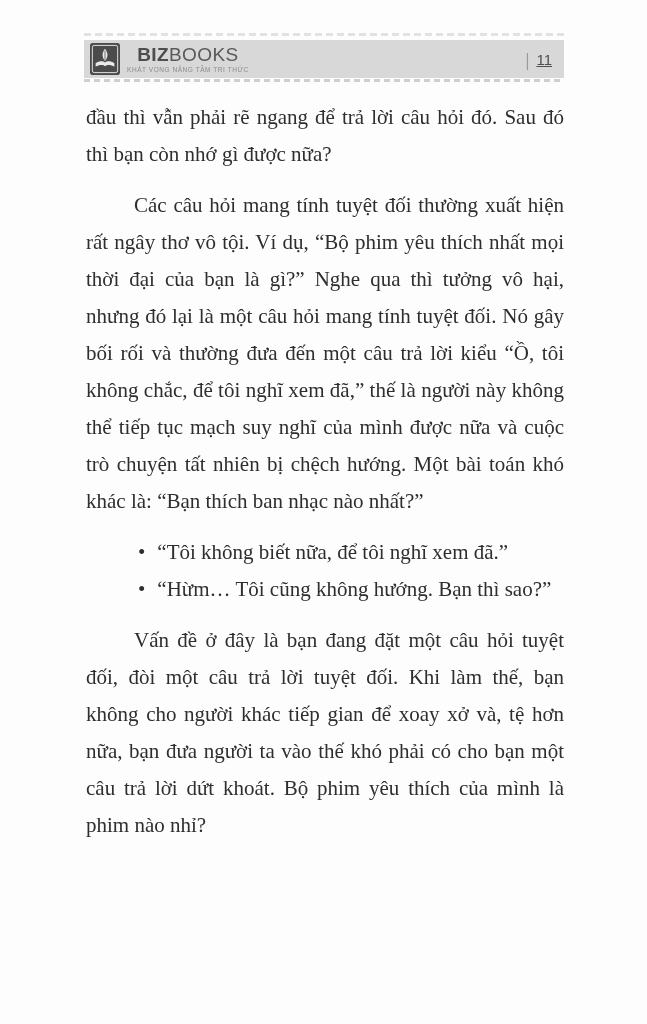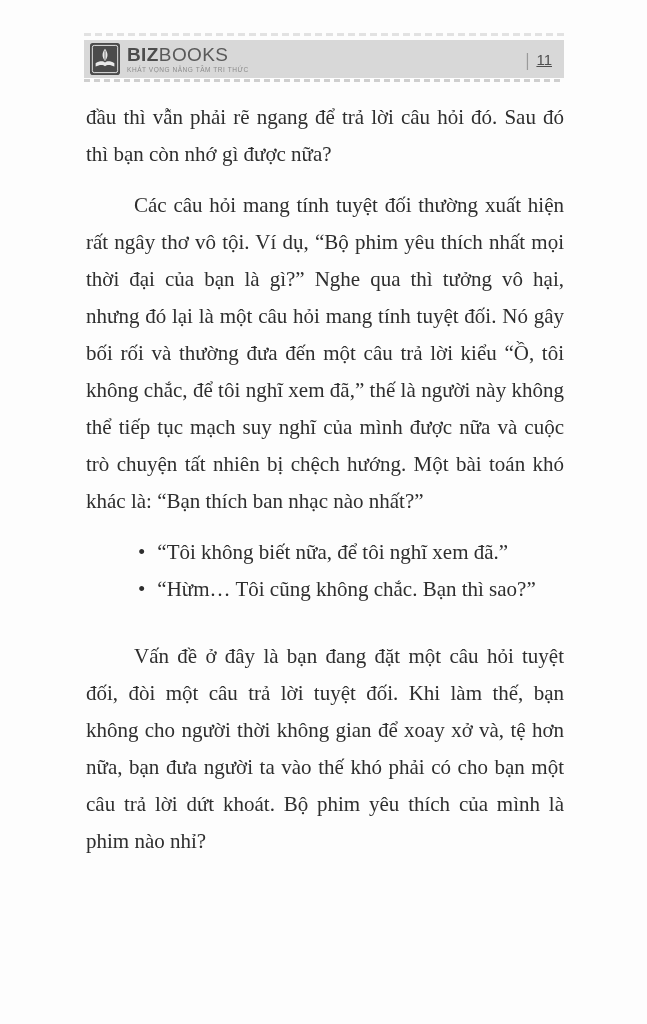--- a/index.html
+++ b/index.html
@@ -26,20 +26,21 @@
     background: repeating-linear-gradient(90deg, #e2e2e2 0 7px, transparent 7px 11px);
     margin-bottom: 4px;
   }
   .header-bar {
     height: 38px;
     background: #d8d8d8;
     display: flex;
     align-items: center;
     justify-content: space-between;
     padding: 0 12px 0 6px;
+    text-align: center;
   }
   .perforation-bottom {
     height: 3px;
     background: repeating-linear-gradient(90deg, #cfcfcf 0 6px, transparent 6px 10px);
     margin-top: 1px;
   }
   .logo { display: flex; align-items: center; gap: 7px; }
   .logo-icon svg { display: block; width: 30px; height: 32px; }
   .logo-text { display: flex; flex-direction: column; justify-content: center; }
   .brand {
@@ -70,21 +71,21 @@
     left: 86px; top: 99px; width: 478px;
     color: #2e2e2e;
     font-size: 21px;
     line-height: 37px;
     text-align: justify;
   }
   .para { margin: 0 0 14px 0; text-indent: 48px; }
   .para.no-indent { text-indent: 0; }
   .bullet-list {
     list-style: none;
-    margin: 0 0 30px 0;
+    margin: 0 0 14px 0;
     padding: 0;
   }
   .bullet-item {
     padding-left: 26px;   
     text-indent: 26px;    
   }
   .bullet { margin-right: 12px; }
 </style>
 </head>
 <body>
@@ -118,19 +119,19 @@
     </div>
     <div class="perforation-bottom"></div>
   </div>
 
   <main class="content">
     <p class="para no-indent">đầu thì vẫn phải rẽ ngang để trả lời câu hỏi đó. Sau đó thì bạn còn nhớ gì được nữa?</p>
     <p class="para">Các câu hỏi mang tính tuyệt đối thường xuất hiện rất ngây thơ vô tội. Ví dụ, “Bộ phim yêu thích nhất mọi thời đại của bạn là gì?” Nghe qua thì tưởng vô hại, nhưng đó lại là một câu hỏi mang tính tuyệt đối. Nó gây bối rối và thường đưa đến một câu trả lời kiểu “Ồ, tôi không chắc, để tôi nghĩ xem đã,” thế là người này không thể tiếp tục mạch suy nghĩ của mình được nữa và cuộc trò chuyện tất nhiên bị chệch hướng. Một bài toán khó khác là: “Bạn thích ban nhạc nào nhất?”</p>
 
     <ul class="bullet-list">
       <li class="bullet-item"><span class="bullet">•</span><span>“Tôi không biết nữa, để tôi nghĩ xem đã.”</span></li>
-      <li class="bullet-item"><span class="bullet">•</span><span>“Hừm… Tôi cũng không chắc. Bạn thì sao?”</span></li>
+      <li class="bullet-item"><span class="bullet">•</span><span>“Hừm… Tôi cũng không hướng. Bạn thì sao?”</span></li>
     </ul>
 
-    <p class="para">Vấn đề ở đây là bạn đang đặt một câu hỏi tuyệt đối, đòi một câu trả lời tuyệt đối. Khi làm thế, bạn không cho người thời không gian để xoay xở và, tệ hơn nữa, bạn đưa người ta vào thế khó phải có cho bạn một câu trả lời dứt khoát. Bộ phim yêu thích của mình là phim nào nhỉ?</p>
+    <p class="para">Vấn đề ở đây là bạn đang đặt một câu hỏi tuyệt đối, đòi một câu trả lời tuyệt đối. Khi làm thế, bạn không cho người khác tiếp gian để xoay xở và, tệ hơn nữa, bạn đưa người ta vào thế khó phải có cho bạn một câu trả lời dứt khoát. Bộ phim yêu thích của mình là phim nào nhỉ?</p>
   </main>
 
 </div>
 
 </body></html>

